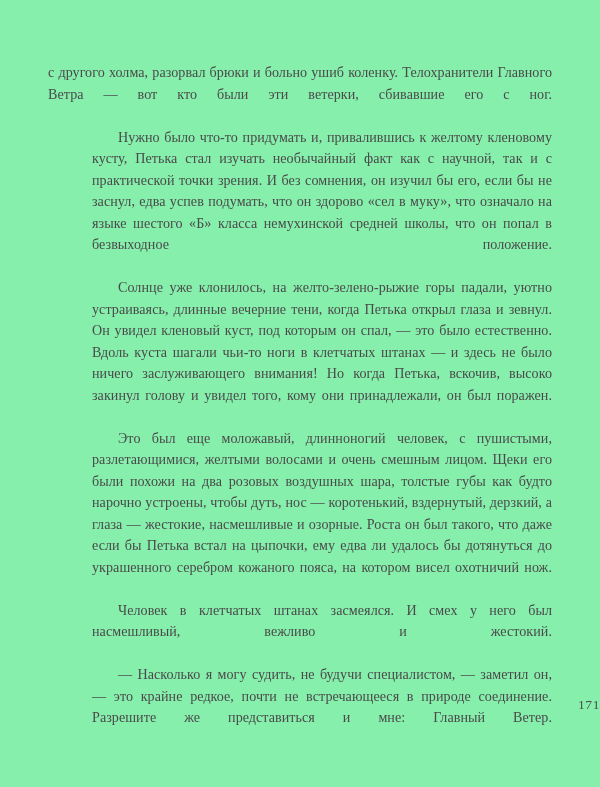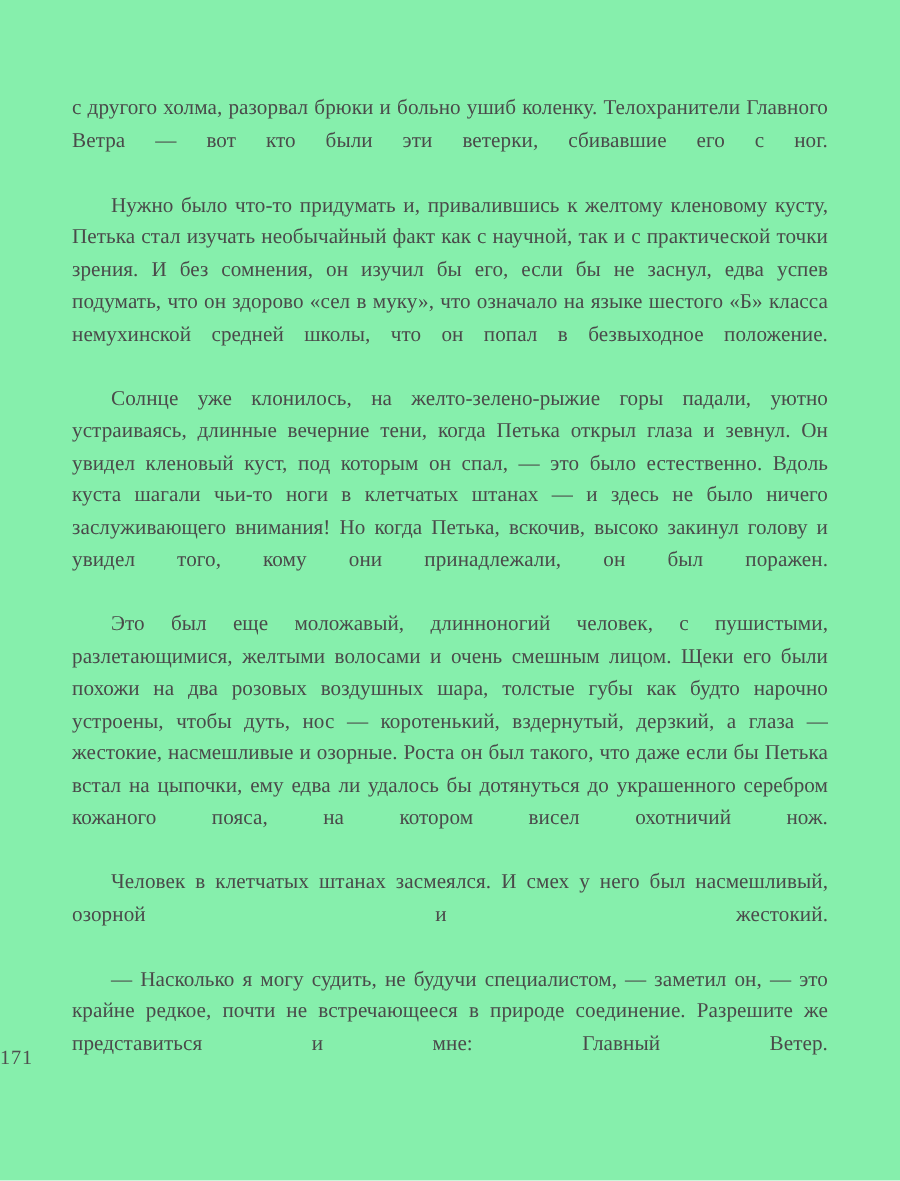--- a/index.html
+++ b/index.html
@@ -31,52 +31,53 @@
     text-justify: inter-word;
     font-size: 14.1px;
     line-height: 21.5px;
     color: #4a4a4a;
     letter-spacing: 0.05px;
     word-spacing: 0.2px;
     hyphens: manual;
   }
   .para.indent {
     text-indent: 26px;
+    margin-left: 44px;
   }
   
   .para:after {
     content: "";
     display: inline-block;
     width: 100%;
   }
   .para.nostretch:after {
     display: none;
   }
   .folio {
     position: absolute;
     left: 0;
     top: 697px;
     width: 600px;
-    text-align: left;
+    text-align: right;
     font-family: "Liberation Serif", "DejaVu Serif", serif;
     font-size: 13.5px;
     color: #4f4f4f;
     letter-spacing: 0.6px;
   }
 </style>
 </head>
 <body>
 
 <div class="page">
 
   <div class="text-block">
     <p class="para">с другого холма, разорвал брюки и больно ушиб коленку. Телохранители Главного Ветра — вот кто были эти ветерки, сбивавшие его с ног.</p>
     <p class="para indent">Нужно было что-то придумать и, привалившись к желтому кленовому кусту, Петька стал изучать необычайный факт как с научной, так и с практической точки зрения. И без сомнения, он изучил бы его, если бы не заснул, едва успев подумать, что он здорово «сел в муку», что означало на языке шестого «Б» класса немухинской средней школы, что он попал в безвыходное положение.</p>
     <p class="para indent">Солнце уже клонилось, на желто-зелено-рыжие горы падали, уютно устраиваясь, длинные вечерние тени, когда Петька открыл глаза и зевнул. Он увидел кленовый куст, под которым он спал, — это было естественно. Вдоль куста шагали чьи-то ноги в клетчатых штанах — и здесь не было ничего заслуживающего внимания! Но когда Петька, вскочив, высоко закинул голову и увидел того, кому они принадлежали, он был поражен.</p>
     <p class="para indent">Это был еще моложавый, длинноногий человек, с пушистыми, разлетающимися, желтыми волосами и очень смешным лицом. Щеки его были похожи на два розовых воздушных шара, толстые губы как будто нарочно устроены, чтобы дуть, нос — коротенький, вздернутый, дерзкий, а глаза — жестокие, насмешливые и озорные. Роста он был такого, что даже если бы Петька встал на цыпочки, ему едва ли удалось бы дотянуться до украшенного серебром кожаного пояса, на котором висел охотничий нож.</p>
-    <p class="para indent">Человек в клетчатых штанах засмеялся. И смех у него был насмешливый, озорной и жестокий.</p>
+    <p class="para indent">Человек в клетчатых штанах засмеялся. И смех у него был насмешливый, вежливо и жестокий.</p>
     <p class="para indent">— Насколько я могу судить, не будучи специалистом, — заметил он, — это крайне редкое, почти не встречающееся в природе соединение. Разрешите же представиться и мне: Главный Ветер.</p>
 
   </div>
 
   <div class="folio">171</div>
 
 </div>
 
 </body></html>

